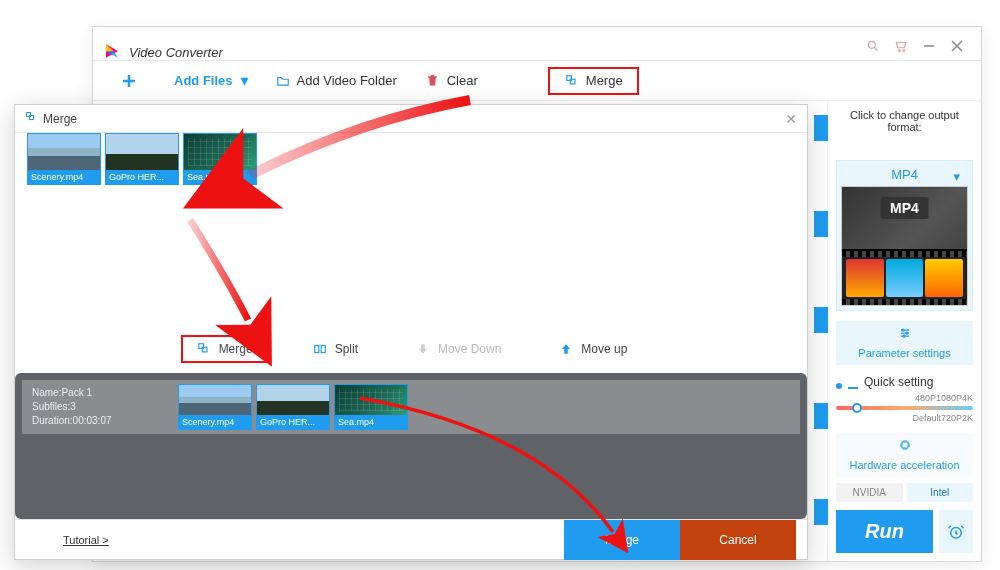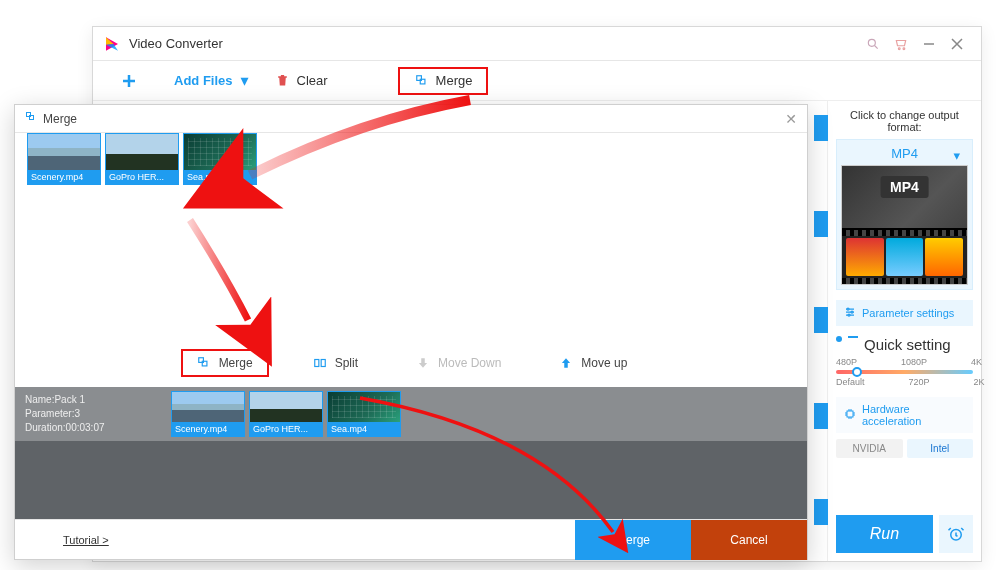--- a/index.html
+++ b/index.html
@@ -1,68 +1,68 @@
 <!DOCTYPE html>
 <html><head>
 <meta charset="utf-8">
 <style>
   * { box-sizing: border-box; margin: 0; padding: 0; font-family: "Segoe UI", Arial, sans-serif; }
   body { background: #fff; width: 1000px; height: 570px; overflow: hidden; position: relative; }
 
   
   .main-window { position: absolute; left: 92px; top: 26px; width: 890px; height: 536px; border: 1px solid #d8d8d8; background: #fff; box-shadow: 0 4px 16px rgba(0,0,0,.08); }
-  .main-titlebar { height: 34px; display: flex; align-items: center; padding: 0 10px; border-bottom: 1px solid #e6e6e6; }
+  .main-titlebar { height: 34px; display: flex; align-items: flex-end; padding: 0 10px; border-bottom: 1px solid #e6e6e6; font-style: italic; }
   .main-titlebar .logo { width: 18px; height: 18px; margin-right: 8px; }
   .main-titlebar .title { font-size: 13px; color: #333; flex: 1; }
   .main-titlebar .win-ico { width: 28px; height: 28px; display: flex; align-items: center; justify-content: center; color: #bbb; }
   .main-titlebar .win-ico svg { display: block; }
 
   .main-toolbar { height: 40px; display: flex; align-items: center; padding: 0 14px; gap: 0; border-bottom: 1px solid #eee; }
   .tb-btn { display: flex; align-items: center; font-size: 13px; color: #333; padding: 6px 14px; cursor: pointer; }
   .tb-btn .ic { width: 16px; height: 16px; margin-right: 6px; display: flex; align-items: center; justify-content: center; }
   .tb-plus { color: #1f9cf0; font-weight: 600; gap: 31px; }
   .tb-drop { width: 10px; display: flex; align-items: center; color: #1f9cf0; margin-left: -6px; margin-right: 10px; }
   .tb-merge-hl { border: 2px solid #e11; padding: 4px 14px; }
 
   .main-body { display: flex; height: calc(100% - 74px); }
   .main-left { flex: 1; position: relative; }
   .main-right { width: 154px; border-left: 1px solid #eee; padding: 8px; display: flex; flex-direction: column; }
 
   .blue-chips { position: absolute; right: -1px; top: 14px; display: flex; flex-direction: column; gap: 70px; }
   .blue-chips div { width: 14px; height: 26px; background: #1f9cf0; }
 
   .right-hdr { font-size: 11px; color: #333; text-align: center; margin-bottom: 6px; }
-  .format-box { border: 1px solid #d8eefc; background: #eaf6fe; padding: 4px; text-align: center; }
+  .format-box { border: 1px solid #d8eefc; background: #eaf6fe; padding: 4px; text-align: center; margin-top: 21px; }
   .format-box .fmt-label { color: #1f9cf0; font-size: 13px; padding: 2px 0 4px; position: relative; }
   .format-box .fmt-label .carat { position: absolute; right: 8px; top: 4px; color: #1f9cf0; }
   .format-thumb { width: 100%; height: 120px; background: linear-gradient(135deg,#333 0,#555 50%,#333 100%); position: relative; border: 1px solid #ccc; }
   .format-thumb .mp4-badge { position: absolute; top: 10px; left: 50%; transform: translateX(-50%); background: #333; color: #fff; font-weight: 700; font-size: 14px; padding: 3px 10px; border-radius: 3px; }
   .filmstrip { position: absolute; bottom: 0; left: 0; right: 0; height: 56px; background: #222; border-top: 2px solid #000; }
   .filmstrip::before, .filmstrip::after { content:""; position:absolute; left:0; right:0; height:6px; background: repeating-linear-gradient(90deg,#000 0 4px,#444 4px 8px); }
   .filmstrip::before { top: 0; } .filmstrip::after { bottom: 0; }
   .filmstrip .frames { position:absolute; top:8px; bottom:8px; left:4px; right:4px; display:flex; gap:2px; }
   .filmstrip .frames div { flex:1; border-radius:2px; }
   .filmstrip .frames div:nth-child(1){background:linear-gradient(#d33,#fa0);}
   .filmstrip .frames div:nth-child(2){background:linear-gradient(#0ad,#7cf);}
   .filmstrip .frames div:nth-child(3){background:linear-gradient(#fc0,#f60);}
 
-  .side-btn { margin-top: 10px; background: #eaf6fe; color: #1f9cf0; font-size: 11px; padding: 6px 8px; display: flex; align-items: center; gap: 6px; cursor: pointer; }
+  .side-btn { margin-top: 10px; background: #eaf6fe; color: #1f9cf0; font-size: 11px; padding: 6px 8px; display: flex; align-items: center; gap: 6px; cursor: pointer; flex-direction: column; }
   .side-btn.light { background: #f8fbfe; }
-  .quick-hdr { font-size: 15px; color: #333; margin-top: 10px; margin-bottom: 4px; display: flex; align-items: flex-start; gap: 6px; }
+  .quick-hdr { font-size: 12px; color: #333; margin-top: 10px; margin-bottom: 4px; display: flex; align-items: flex-end; gap: 6px; }
   .quick-hdr .dot { width: 6px; height: 6px; background: #1f9cf0; border-radius: 50%; }
   .quick-hdr .dash { width: 10px; height: 2px; background: #1f9cf0; }
-  .slider-labels { display: flex; justify-content: flex-start; font-size: 9px; color: #888; gap: 44px; }
+  .slider-labels { display: flex; justify-content: flex-end; font-size: 9px; color: #888; }
   .slider-track { height: 4px; background: linear-gradient(90deg,#f66 0,#fa6 50%,#6cf 100%); border-radius: 2px; margin: 3px 0; position: relative; }
   .slider-track .handle { position:absolute; left: 12%; top: -3px; width: 10px; height: 10px; border-radius: 50%; background: #fff; border: 2px solid #1f9cf0; }
   .hw-chip { margin-top: 6px; display: flex; gap: 4px; }
   .hw-chip span { flex: 1; background: #f2f2f2; color: #888; font-size: 10px; padding: 4px; text-align: center; border-radius: 2px; }
   .hw-chip span.on { background: #eaf6fe; color: #1976d2; }
 
   .run-row { margin-top: auto; display: flex; gap: 6px; }
-  .run-btn { flex: 1; background: #1f9cf0; color: #fff; font-size: 16px; font-style: italic; font-weight: 400; padding: 10px 0; text-align: center; cursor: pointer; }
+  .run-btn { flex: 1; background: #1f9cf0; color: #fff; font-size: 20px; font-style: italic; font-weight: 700; padding: 10px 0; text-align: center; cursor: pointer; }
   .alarm-btn { width: 34px; background: #eaf6fe; color: #1f9cf0; display: flex; align-items: center; justify-content: center; cursor: pointer; }
 
   
   .dialog { position: absolute; left: 14px; top: 104px; width: 794px; height: 456px; background: #fff; border: 1px solid #cfcfcf; box-shadow: 0 6px 24px rgba(0,0,0,.18); display: flex; flex-direction: column; }
   .dlg-title { height: 28px; border-bottom: 1px solid #e6e6e6; display: flex; align-items: center; padding: 0 10px; font-size: 12px; color: #444; }
   .dlg-title .ic { margin-right: 6px; color: #1f9cf0; }
   .dlg-close { margin-left: auto; color: #999; font-size: 14px; cursor: pointer; }
 
   .vlist-label { font-size: 14px; color: #222; padding: 10px 14px 6px; }
   .thumb-row { display: flex; gap: 4px; padding: 0 12px; }
@@ -73,28 +73,28 @@
   .thumb.gopro .img { background: linear-gradient(#b3d3ea 55%,#232 55%); }
   .thumb.sea .img { background: linear-gradient(135deg,#0a3d34,#1d6a55 60%,#2aa07b); position:relative; }
   .thumb.sea .img::after { content:""; position:absolute; inset:4px; background: repeating-linear-gradient(0deg,rgba(255,255,255,.12) 0 1px,transparent 1px 6px), repeating-linear-gradient(90deg,rgba(255,255,255,.12) 0 1px,transparent 1px 6px); }
 
   .dlg-toolbar { display: flex; justify-content: center; gap: 30px; padding: 6px 0 10px; margin-top: auto; }
   .dlg-tb-btn { display: flex; align-items: center; gap: 8px; font-size: 12px; color: #444; padding: 5px 14px; cursor: pointer; }
   .dlg-tb-btn.hl { border: 2px solid #e11; }
   .dlg-tb-btn.disabled { color: #bbb; cursor: default; }
   .dlg-tb-btn .ic { width: 14px; height: 14px; display:flex; align-items:center; justify-content:center; }
 
-  .pack-area { background: #5f6367; padding: 0; }
+  .pack-area { background: #5f6367; padding: 7px; border-radius: 6px; }
   .pack-row { background: #8a8d90; display: flex; align-items: stretch; }
   .pack-info { width: 156px; padding: 6px 10px; font-size: 10px; color: #eee; line-height: 1.4; }
   .pack-thumbs { display: flex; gap: 4px; padding: 4px 0; }
   .pack-thumbs .thumb .img { height: 30px; }
   .pack-spacer { height: 78px; }
 
-  .dlg-footer { height: 40px; border-top: 1px solid #e6e6e6; display: flex; align-items: center; padding: 0 0 0 48px; }
+  .dlg-footer { height: 40px; border-top: 1px solid #e6e6e6; display: flex; align-items: center; padding: 0 11px 0 48px; }
   .tutorial { font-size: 11px; color: #333; text-decoration: underline; cursor: pointer; }
   .dlg-footer .spacer { flex: 1; }
   .dlg-footer .btn { width: 116px; height: 40px; color: #fff; font-size: 12px; display: flex; align-items: center; justify-content: center; cursor: pointer; }
   .btn-merge { background: #1f9cf0; }
   .btn-cancel { background: #c2410c; }
 
   
   .arrow-svg { position: absolute; pointer-events: none; }
 </style>
 </head>
@@ -138,20 +138,28 @@
   <div class="main-toolbar">
     <div class="tb-btn tb-plus">
       <span class="ic">
           <svg width="14" height="14" viewBox="0 0 14 14">
             <path stroke="#1f9cf0" stroke-width="2.5" d="M7 1v12M1 7h12"></path>
           </svg>
         </span>
       <span>Add Files</span>
     </div>
     <span class="tb-drop">▾</span>
+    <div class="tb-btn">
+      <span class="ic">
+          <svg width="14" height="14" viewBox="0 0 24 24" fill="none" stroke="#1f9cf0" stroke-width="2">
+            <path d="M3 6h6l2 3h10v10H3z"></path>
+          </svg>
+        </span>
+      <span>Add Video Folder</span>
+    </div>
     <div class="tb-btn">
       <span class="ic">
           <svg width="13" height="13" viewBox="0 0 24 24" fill="#e05050">
             <path d="M6 7h12l-1 14H7zM4 4h16v3H4zM9 2h6v2H9z"></path>
           </svg>
         </span>
       <span>Clear</span>
     </div>
     <div style="width:56px"></div>
     <div class="tb-btn tb-merge-hl">
@@ -310,21 +318,21 @@
           </svg>
         </span>
       <span>Move up</span>
     </div>
   </div>
 
   <div class="pack-area">
     <div class="pack-row">
       <div class="pack-info">
         <div>Name:Pack 1</div>
-        <div>Parameter:3</div>
+        <div>Subfiles:3</div>
         <div>Duration:00:03:07</div>
       </div>
       <div class="pack-thumbs">
         <div class="thumb scenery">
             <div class="img"></div>
             <div class="cap">Scenery.mp4</div>
           </div>
         <div class="thumb gopro">
             <div class="img"></div>
             <div class="cap">GoPro HER...</div>

